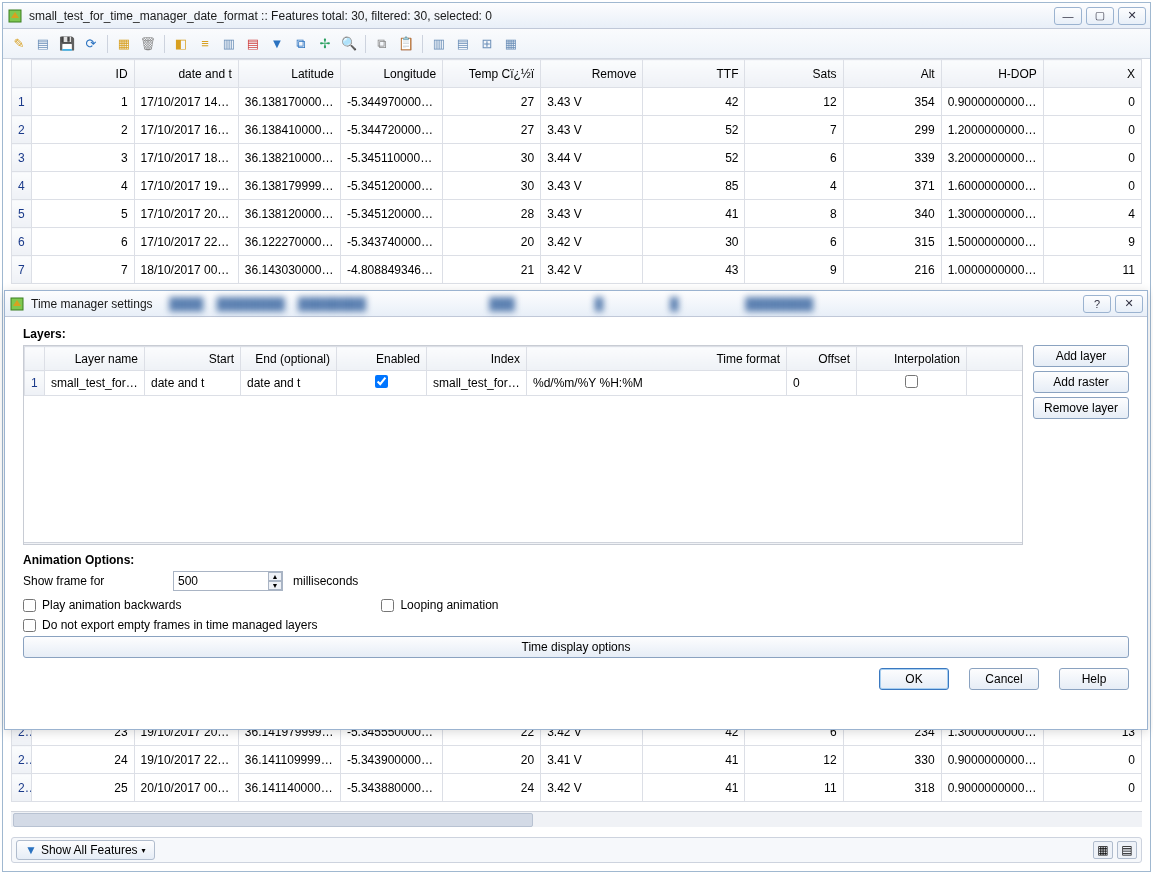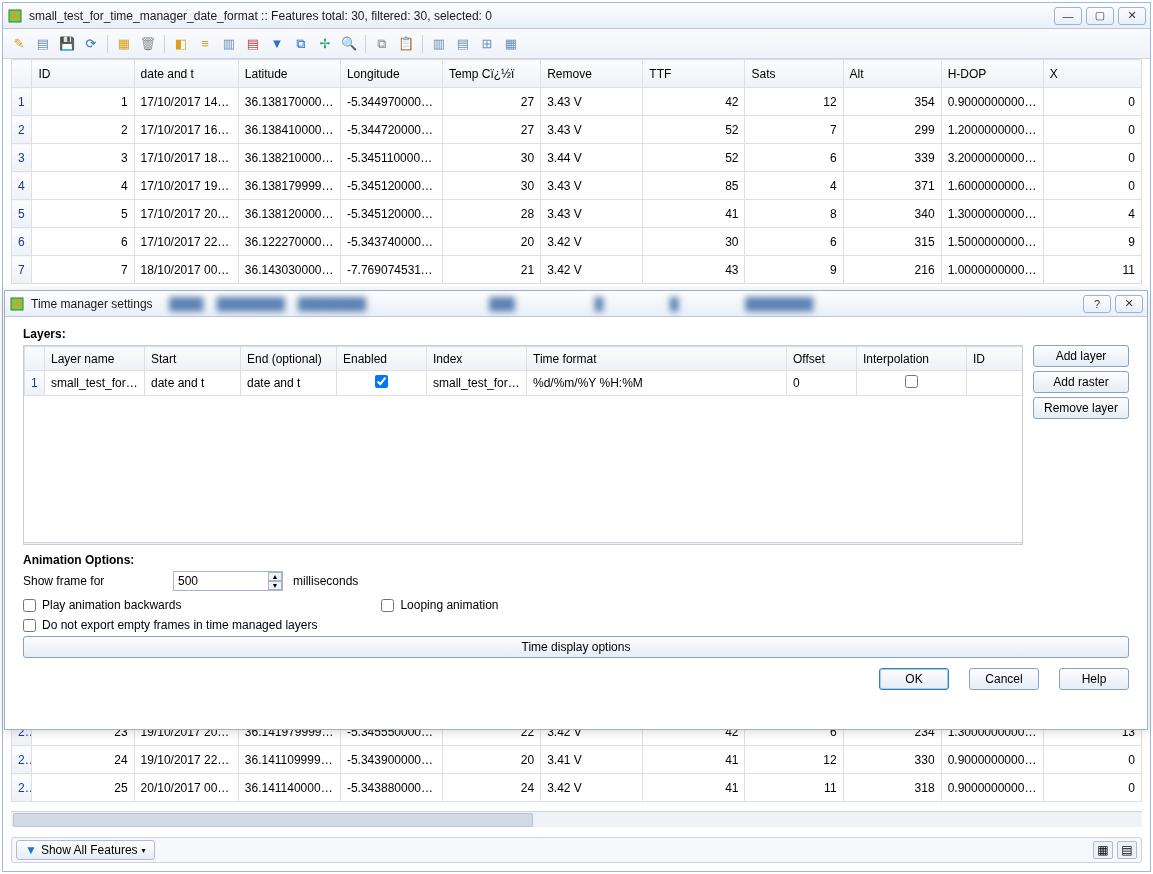--- a/index.html
+++ b/index.html
@@ -9,21 +9,21 @@
 .titlebar .icon { width: 16px; height: 16px; margin-right: 6px; display: inline-flex; align-items:center; justify-content:center; }
 .titlebar .title { flex: 1; color: #1a1a1a; font-size: 12px; }
 .win-controls { display: flex; gap: 4px; }
 .win-btn { width: 28px; height: 18px; border: 1px solid #9bb3d0; border-radius: 3px; background: linear-gradient(#fdfdfe,#e8eff8); display:flex; align-items:center; justify-content:center; font-size:11px; color:#334; cursor:pointer; }
 .toolbar { height: 30px; display: flex; align-items: center; gap: 4px; padding: 2px 6px; background: linear-gradient(#fafbfd,#eef3f9); border-bottom:1px solid #d0d6e0; }
 .tb-icon { width: 20px; height: 20px; border: 1px solid transparent; border-radius:2px; display:flex; align-items:center; justify-content:center; font-size:13px; cursor:pointer; }
 .tb-sep { width:1px; height:18px; background:#cdd3de; margin:0 2px; }
 .table-wrap { overflow: hidden; background:#fff; }
 table { border-collapse: collapse; width: 100%; table-layout: fixed; }
 th, td { border: 1px solid #dcdfe6; padding: 4px 6px; font-size: 12px; height: 28px; white-space: nowrap; overflow: hidden; text-overflow: ellipsis; }
-th { background: linear-gradient(#fbfcfd,#eef1f6); font-weight: normal; text-align: left; }
+th { background: linear-gradient(#fbfcfd,#eef1f6); font-weight: normal; text-align: right; }
 td.num { text-align: right; }
 td.rowhead { background: linear-gradient(#fbfcfd,#eef1f6); text-align:left; color:#1a3a8a; }
 .dialog { position: absolute; left: 4px; top: 290px; width: 1144px; height: 440px; background: #fff; border: 1px solid #9bb3d0; box-shadow: 0 2px 10px rgba(0,0,0,0.15); }
 .dialog .body { padding: 8px 18px; display:flex; flex-direction:column; height: calc(100% - 26px); }
 .section-label { font-weight: bold; margin: 2px 0 4px; }
 .layers-row { display:flex; gap:10px; }
 .layers-table-wrap { flex:1; border:1px solid #c8ccd4; height: 200px; overflow:hidden; }
 .layers-table th, .layers-table td { height: 24px; }
 .layers-btns { display:flex; flex-direction:column; gap:4px; }
 .btn { border:1px solid #8aa2c0; background:linear-gradient(#fdfdfe,#e6edf6); border-radius:3px; padding:2px 10px; font-size:12px; height:22px; display:inline-flex; align-items:center; justify-content:center; cursor:pointer; white-space:nowrap; }
@@ -219,21 +219,21 @@
               <td class="num">6</td>
               <td class="num">315</td>
               <td>1.500000000000…</td>
               <td class="num">9</td>
             </tr>
             <tr>
               <td class="rowhead">7</td>
               <td class="num">7</td>
               <td>18/10/2017 00:00</td>
               <td>36.14303000000…</td>
-              <td>-7.76907453117…</td>
+              <td>-4.80884934614…</td>
               <td class="num">21</td>
               <td>3.42 V</td>
               <td class="num">43</td>
               <td class="num">9</td>
               <td class="num">216</td>
               <td>1.000000000000…</td>
               <td class="num">11</td>
             </tr>
           </tbody>
       </table>

